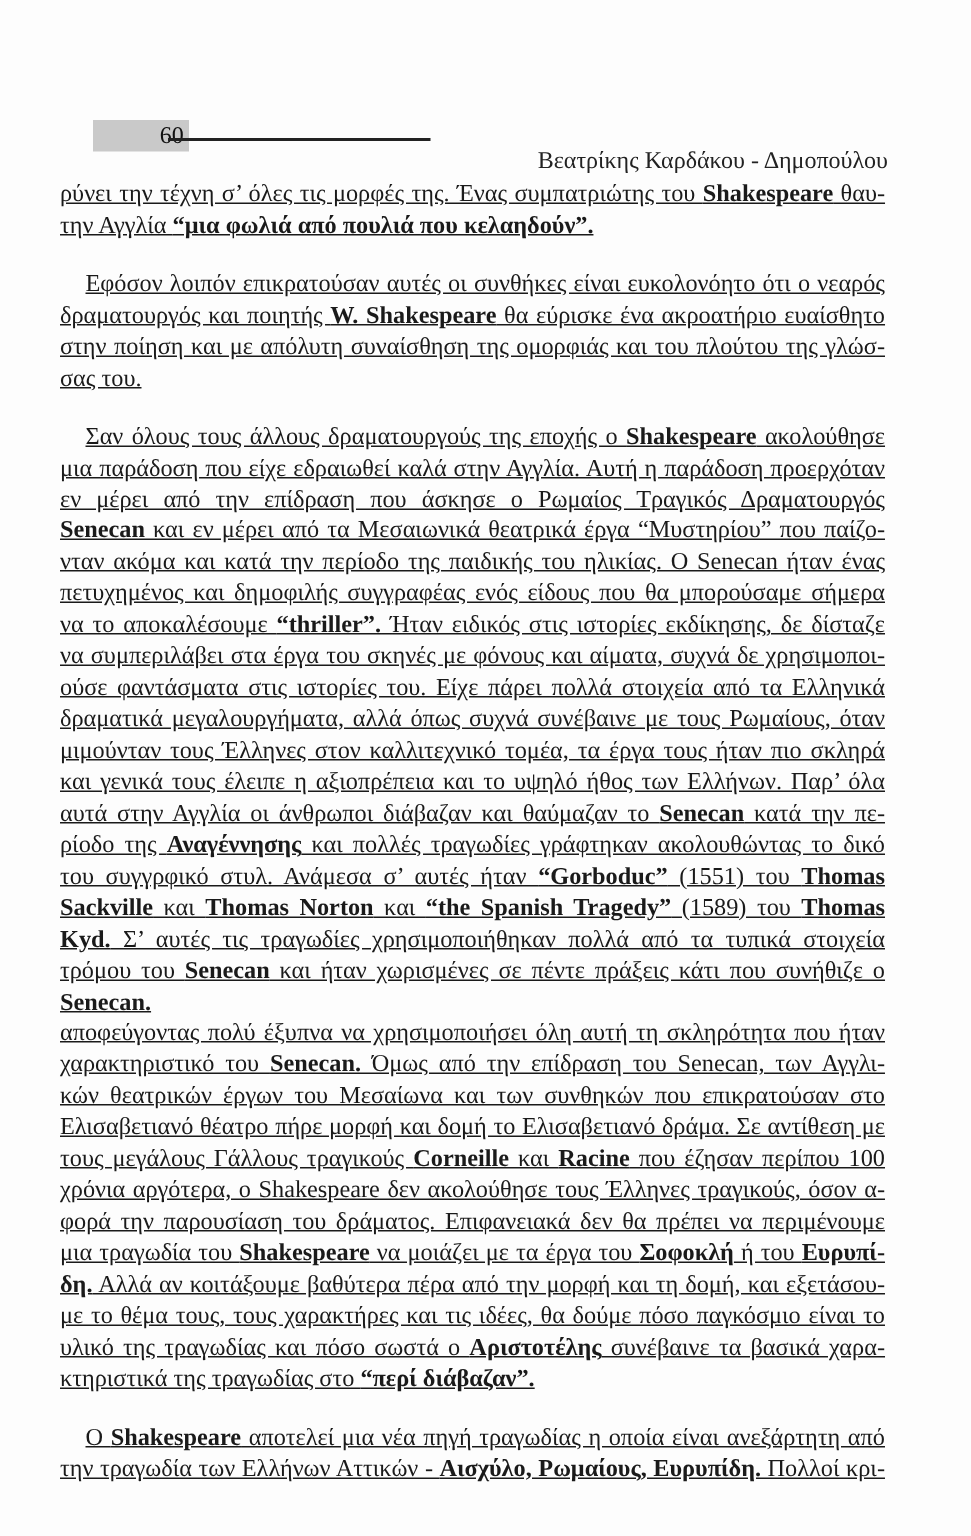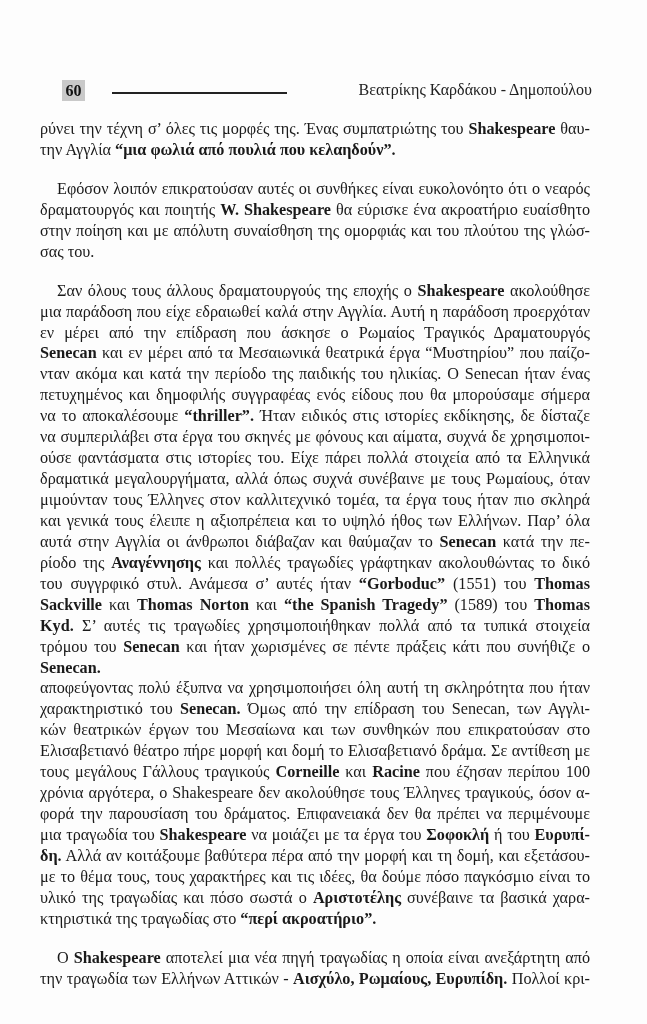--- a/index.html
+++ b/index.html
@@ -1,25 +1,25 @@
 <!DOCTYPE html>
 <html><head>
 <meta charset="utf-8">
 <style>
   html, body { margin:0; padding:0; }
   body { width:647px; height:1024px; background:#ffffff; position:relative; overflow:hidden;
          font-family:"Liberation Serif", "DejaVu Serif", serif; color:#1a1a1a; }
   .page { position:absolute; left:0; top:0; width:647px; height:1024px; background:#fdfdfd; }
   .header { position:absolute; top:80px; left:62px; width:530px; height:26px; }
   .pagenum { position:absolute; left:0; top:0; width:23px; height:21px; background:#c9c9c9;
-             font-weight:bold; font-size:16px; line-height:21px; text-align:center; color:#111; }
+             font-weight:normal; font-size:16px; line-height:21px; text-align:center; color:#111;padding-left:41px; }
   .rule { position:absolute; left:50px; top:12px; width:175px; height:2px; background:#222; }
-  .running { position:absolute; right:0; top:1px; font-size:16px; color:#222; }
+  .running { position:absolute; right:0; top:19px; font-size:16px; color:#222; }
   .body-text { position:absolute; left:40px; top:119px; width:550px; font-size:16.2px; }
-  .line { height:20.95px; line-height:20.95px; text-align:justify; text-align-last:justify; white-space:nowrap; overflow:visible; }
+  .line { height:20.95px; line-height:20.95px; text-align:justify; text-align-last:justify; white-space:nowrap; overflow:visible;text-decoration:underline; }
   .line.last { text-align-last:left; }
   .line.indent { padding-left:17px;margin-top:18px; }
   .line span { white-space:pre; }
   b { font-weight:bold; }
 </style>
 </head>
 <body>
 
 <div class="page">
   <div class="header">
@@ -57,17 +57,17 @@
       <div class="line"><span>χαρακτηριστικό του </span><b>Senecan.</b><span> Όμως από την επίδραση του Senecan, των Αγγλι-</span></div>
       <div class="line"><span>κών θεατρικών έργων του Μεσαίωνα και των συνθηκών που επικρατούσαν στο</span></div>
       <div class="line"><span>Ελισαβετιανό θέατρο πήρε μορφή και δομή το Ελισαβετιανό δράμα. Σε αντίθεση με</span></div>
       <div class="line"><span>τους μεγάλους Γάλλους τραγικούς </span><b>Corneille</b><span> και </span><b>Racine</b><span> που έζησαν περίπου 100</span></div>
       <div class="line"><span>χρόνια αργότερα, ο Shakespeare δεν ακολούθησε τους Έλληνες τραγικούς, όσον α-</span></div>
       <div class="line"><span>φορά την παρουσίαση του δράματος. Επιφανειακά δεν θα πρέπει να περιμένουμε</span></div>
       <div class="line"><span>μια τραγωδία του </span><b>Shakespeare</b><span> να μοιάζει με τα έργα του </span><b>Σοφοκλή</b><span> ή του </span><b>Ευρυπί-</b></div>
       <div class="line"><b>δη.</b><span> Αλλά αν κοιτάξουμε βαθύτερα πέρα από την μορφή και τη δομή, και εξετάσου-</span></div>
       <div class="line"><span>με το θέμα τους, τους χαρακτήρες και τις ιδέες, θα δούμε πόσο παγκόσμιο είναι το</span></div>
       <div class="line"><span>υλικό της τραγωδίας και πόσο σωστά ο </span><b>Αριστοτέλης</b><span> συνέβαινε τα βασικά χαρα-</span></div>
-      <div class="line last"><span>κτηριστικά της τραγωδίας στο </span><b>“περί ακροατήριο”.</b></div>
+      <div class="line last"><span>κτηριστικά της τραγωδίας στο </span><b>“περί διάβαζαν”.</b></div>
       <div class="line indent"><span>Ο </span><b>Shakespeare</b><span> αποτελεί μια νέα πηγή τραγωδίας η οποία είναι ανεξάρτητη από</span></div>
       <div class="line"><span>την τραγωδία των Ελλήνων Αττικών - </span><b>Αισχύλο, Ρωμαίους, Ευρυπίδη.</b><span> Πολλοί κρι-</span></div>
     </div>
 </div>
 
 </body></html>

